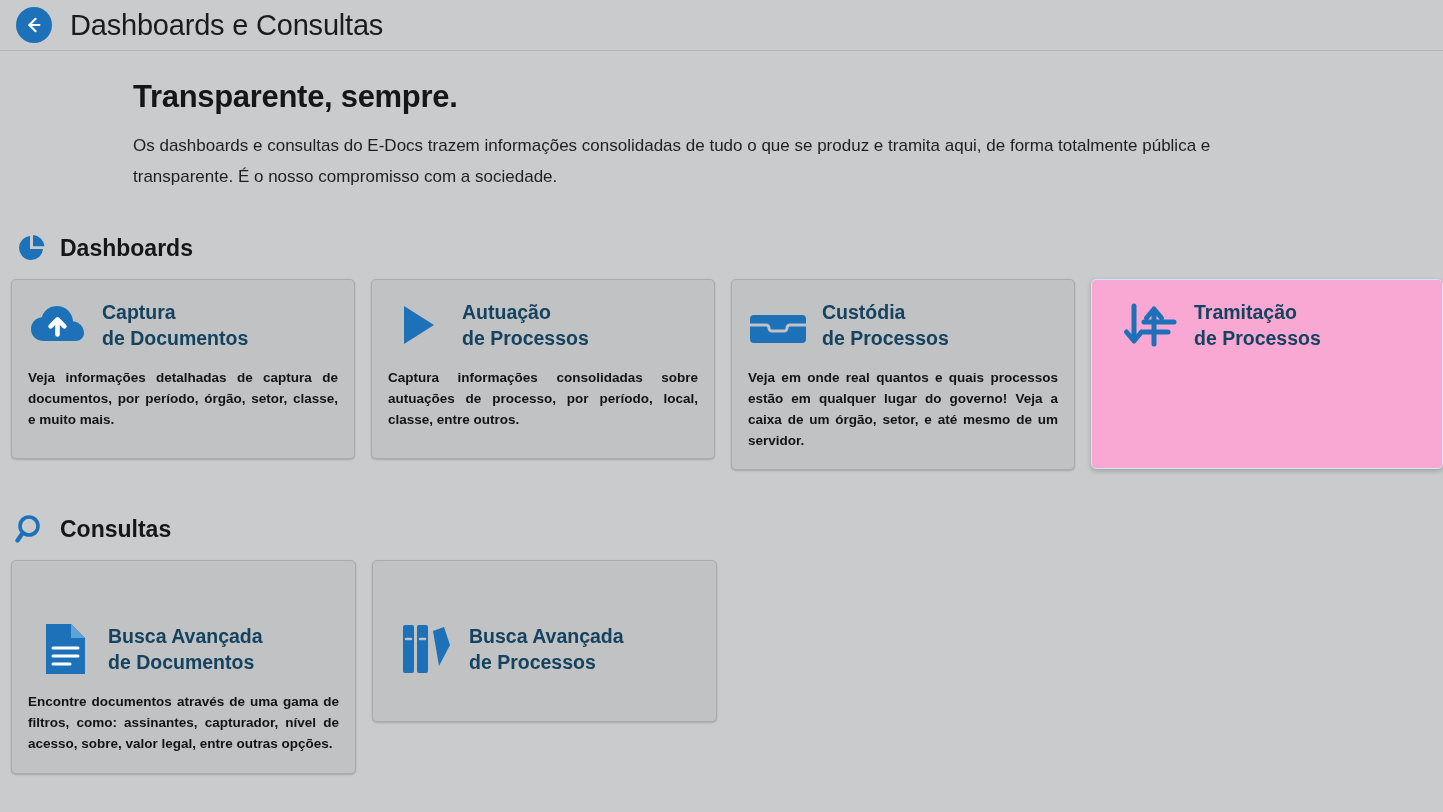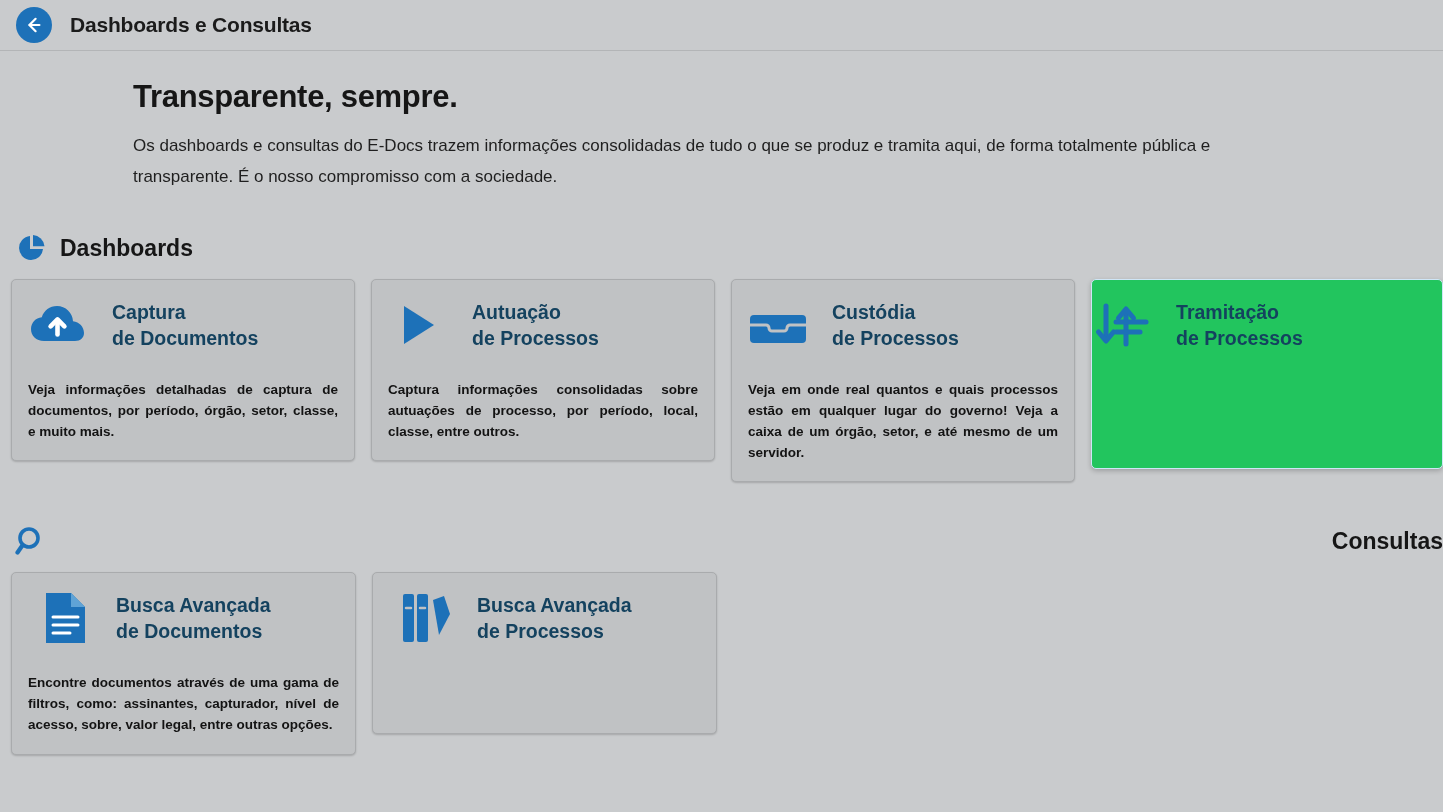--- a/index.html
+++ b/index.html
@@ -32,22 +32,22 @@
     background: #1d71b8;
     display: flex;
     align-items: center;
     justify-content: center;
     cursor: pointer;
     flex: none;
   }
   .back-btn svg { display: block; }
   .topbar-title {
     margin-left: 18px;
-    font-size: 21px;
-    font-weight: bold;
+    font-size: 29px;
+    font-weight: normal;
     color: #1b1b1b;
     letter-spacing: -0.2px;
   }
 
   
   .hero {
     padding: 28px 16px 0 133px;
   }
   .hero h1 {
     margin: 0;
@@ -78,21 +78,21 @@
     align-items: center;
     justify-content: center;
   }
   .section-head h2 {
     margin: 0;
     font-size: 23px;
     font-weight: bold;
     color: #161616;
   }
   #dashboards-section-head { margin-top: 39px; }
-  #consultas-section-head  { margin-top: 42px; justify-content: space-between; }
+  #consultas-section-head  { margin-top: 42px; }
 
   
   .card-row {
     display: flex;
     gap: 16px;
     padding: 0 0 0 11px;
     margin-top: 14px;
     align-items: flex-start;
   }
   .card {
@@ -100,62 +100,62 @@
     box-sizing: border-box;
     background: #c0c2c4;
     border: 1px solid #a9abad;
     border-radius: 5px;
     box-shadow: 0 1px 2px rgba(0,0,0,0.18);
     padding: 16px 16px 18px 16px;
     min-height: 180px;
     cursor: pointer;
   }
   .card.highlight {
-    background: #22c55e;
+    background: #f9a8d4;
     border: 1px solid #cfe6f7;
     box-shadow: 0 2px 5px rgba(0,0,0,0.22);
     width: 353px;
     min-height: 190px;
-    padding: 16px 18px 20px 0;
+    padding: 16px 18px 20px 28px;
   }
   .card-head {
     display: flex;
     align-items: center;
-    gap: 24px;
+    gap: 14px;
     min-height: 58px;
   }
   .card-icon {
     width: 60px;
     height: 52px;
     flex: none;
     display: flex;
     align-items: center;
     justify-content: center;
   }
   .card-title {
     font-size: 19.5px;
     font-weight: bold;
     color: #14425f;
     line-height: 1.35;
   }
   .card-title .l2 { display: block; }
   .card-desc {
-    margin-top: 25px;
+    margin-top: 13px;
     font-size: 13.5px;
     font-weight: bold;
     line-height: 1.56;
     color: #131313;
     text-align: justify;
   }
   .card.highlight .card-title { color: #14425f; }
   .card.highlight .card-desc { color: #131313; }
 
   .consultas-row .card { min-height: 162px; }
   .consultas-row .card-icon { width: 58px; height: 56px; }
-  .consultas-row .card-head { padding-left: 8px; gap: 22px; }
+  .consultas-row .card-head { padding-left: 8px; gap: 14px; margin-top: 43px; }
 </style>
 </head>
 <body>
 
 <div class="topbar">
   <div class="back-btn">
     <span>
       <svg width="22" height="22" viewBox="0 0 22 22" aria-hidden="true">
         <path d="M12.6 4.8 L6.4 11 l6.2 6.2" fill="none" stroke="#ffffff" stroke-width="2.2" stroke-linecap="round" stroke-linejoin="round"></path>
         <path d="M6.6 11 H16.4" fill="none" stroke="#ffffff" stroke-width="2.2" stroke-linecap="round"></path>

